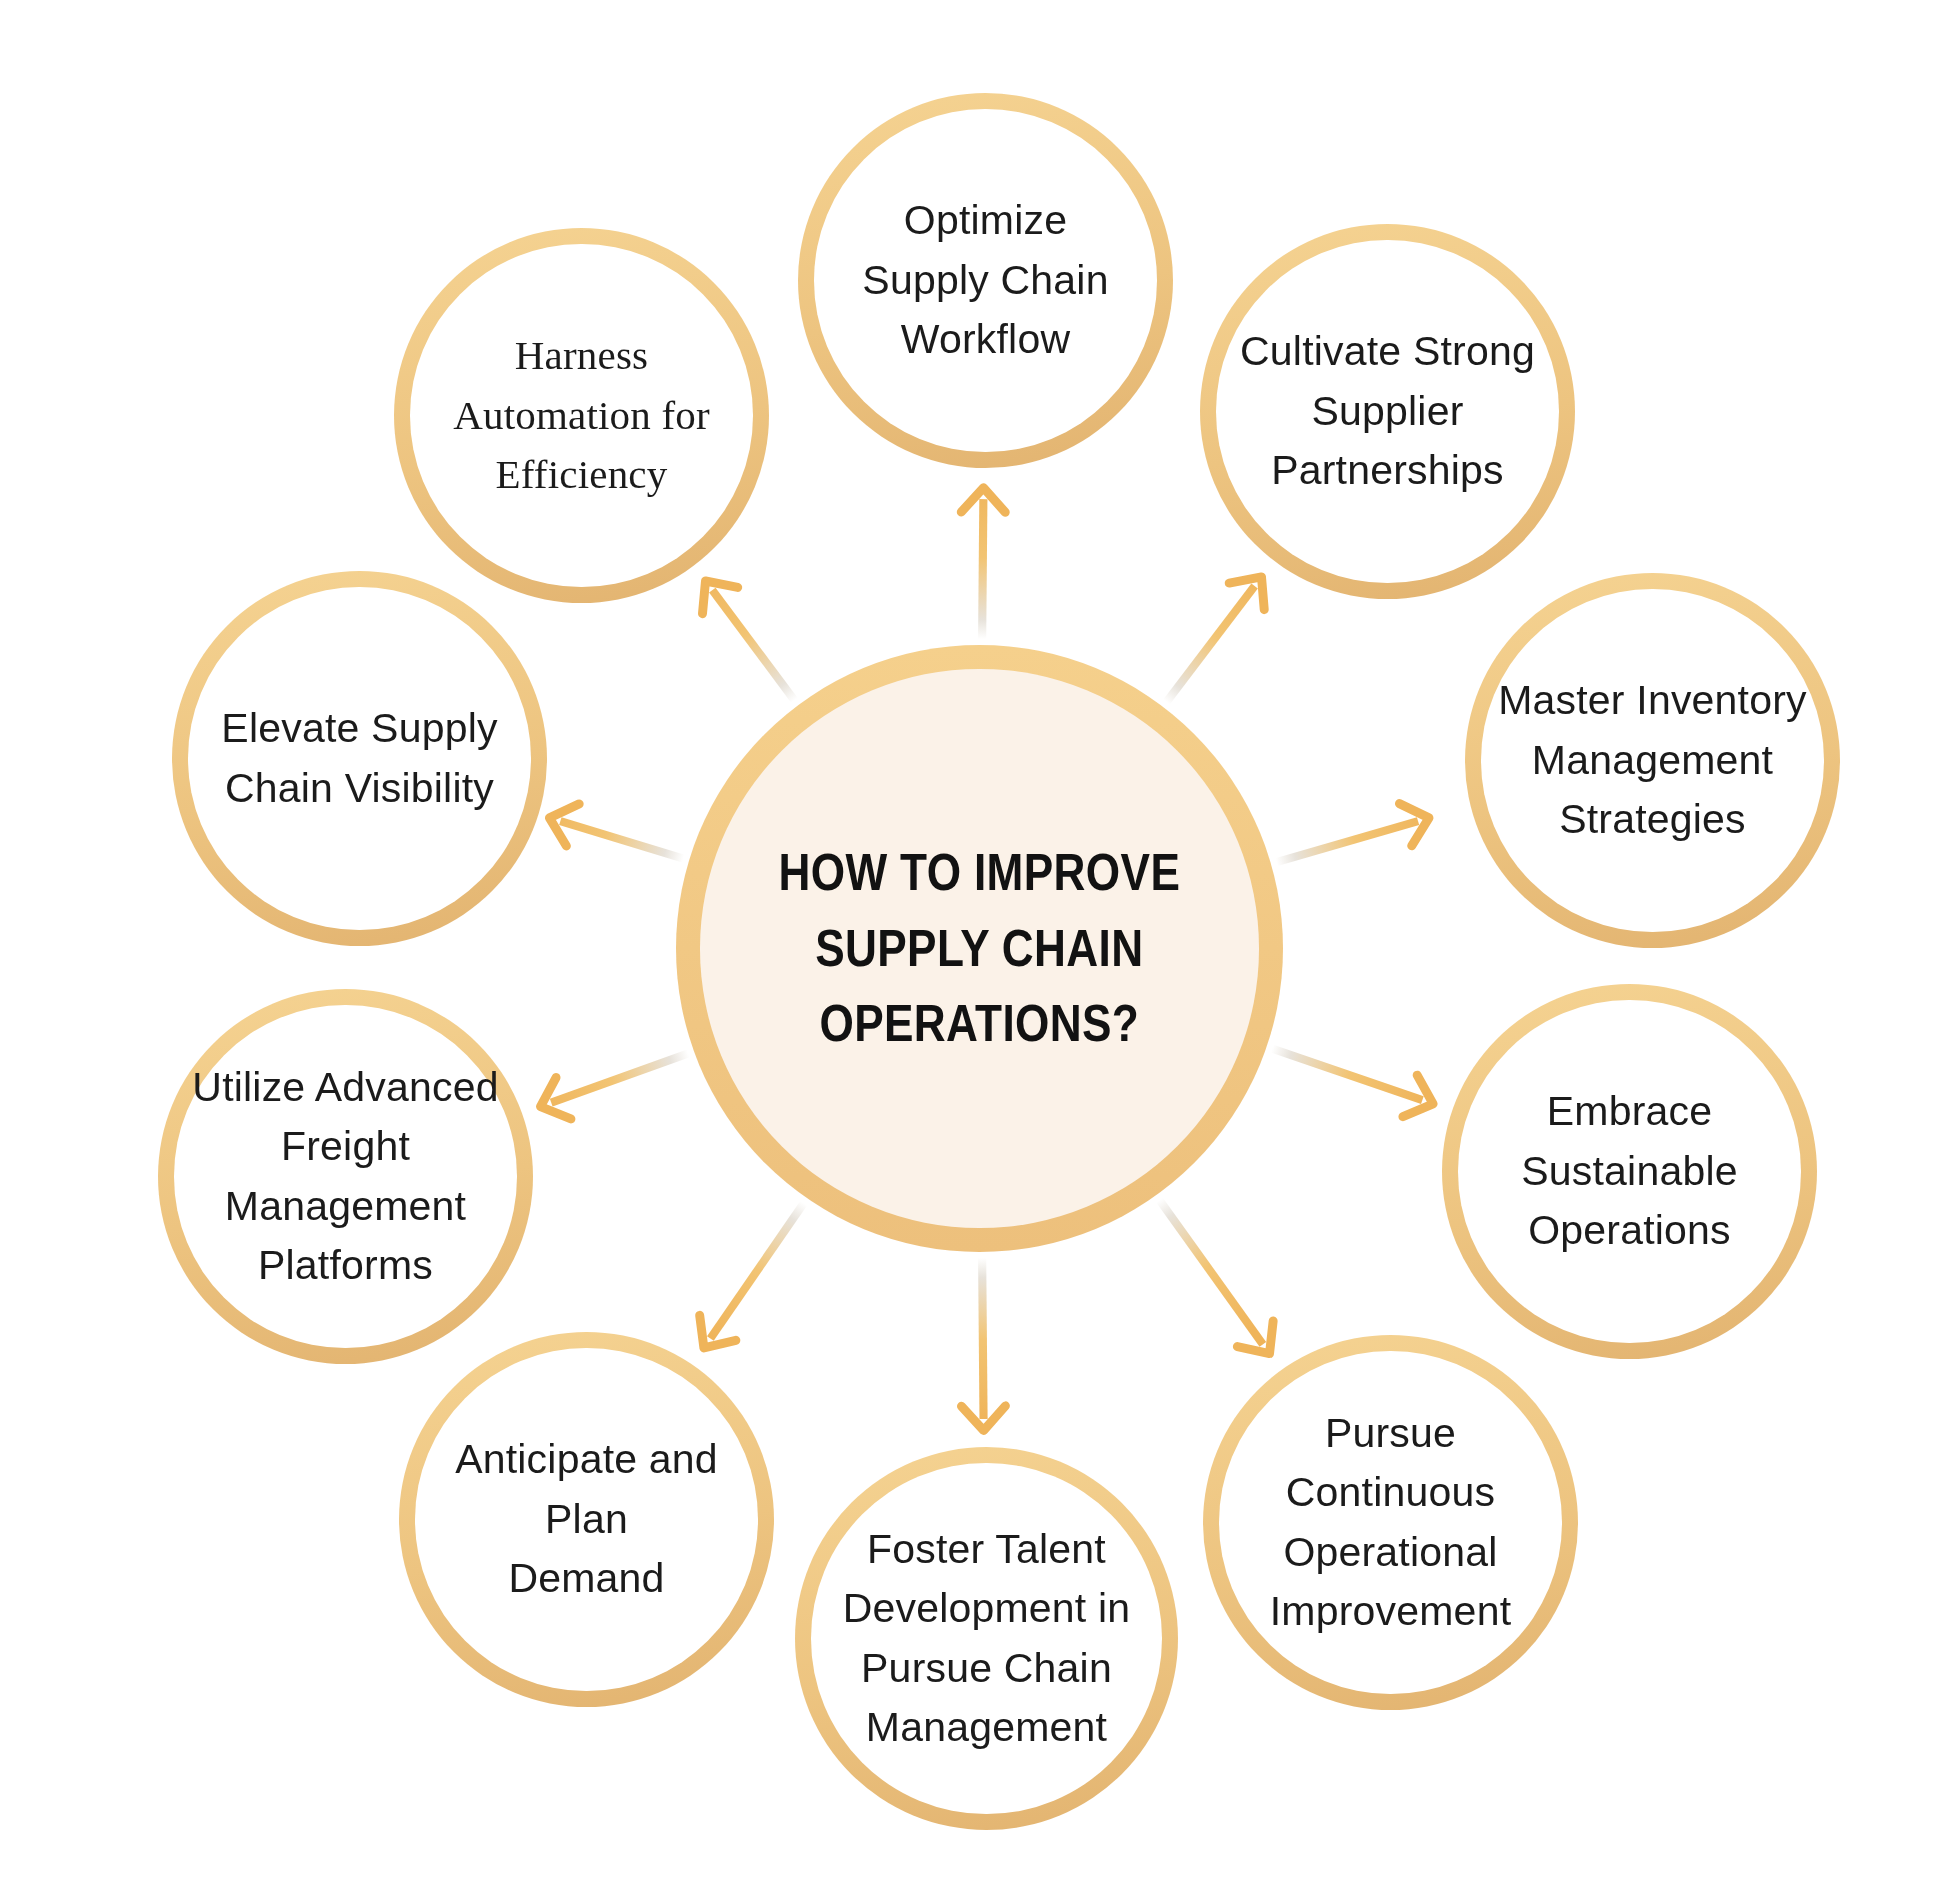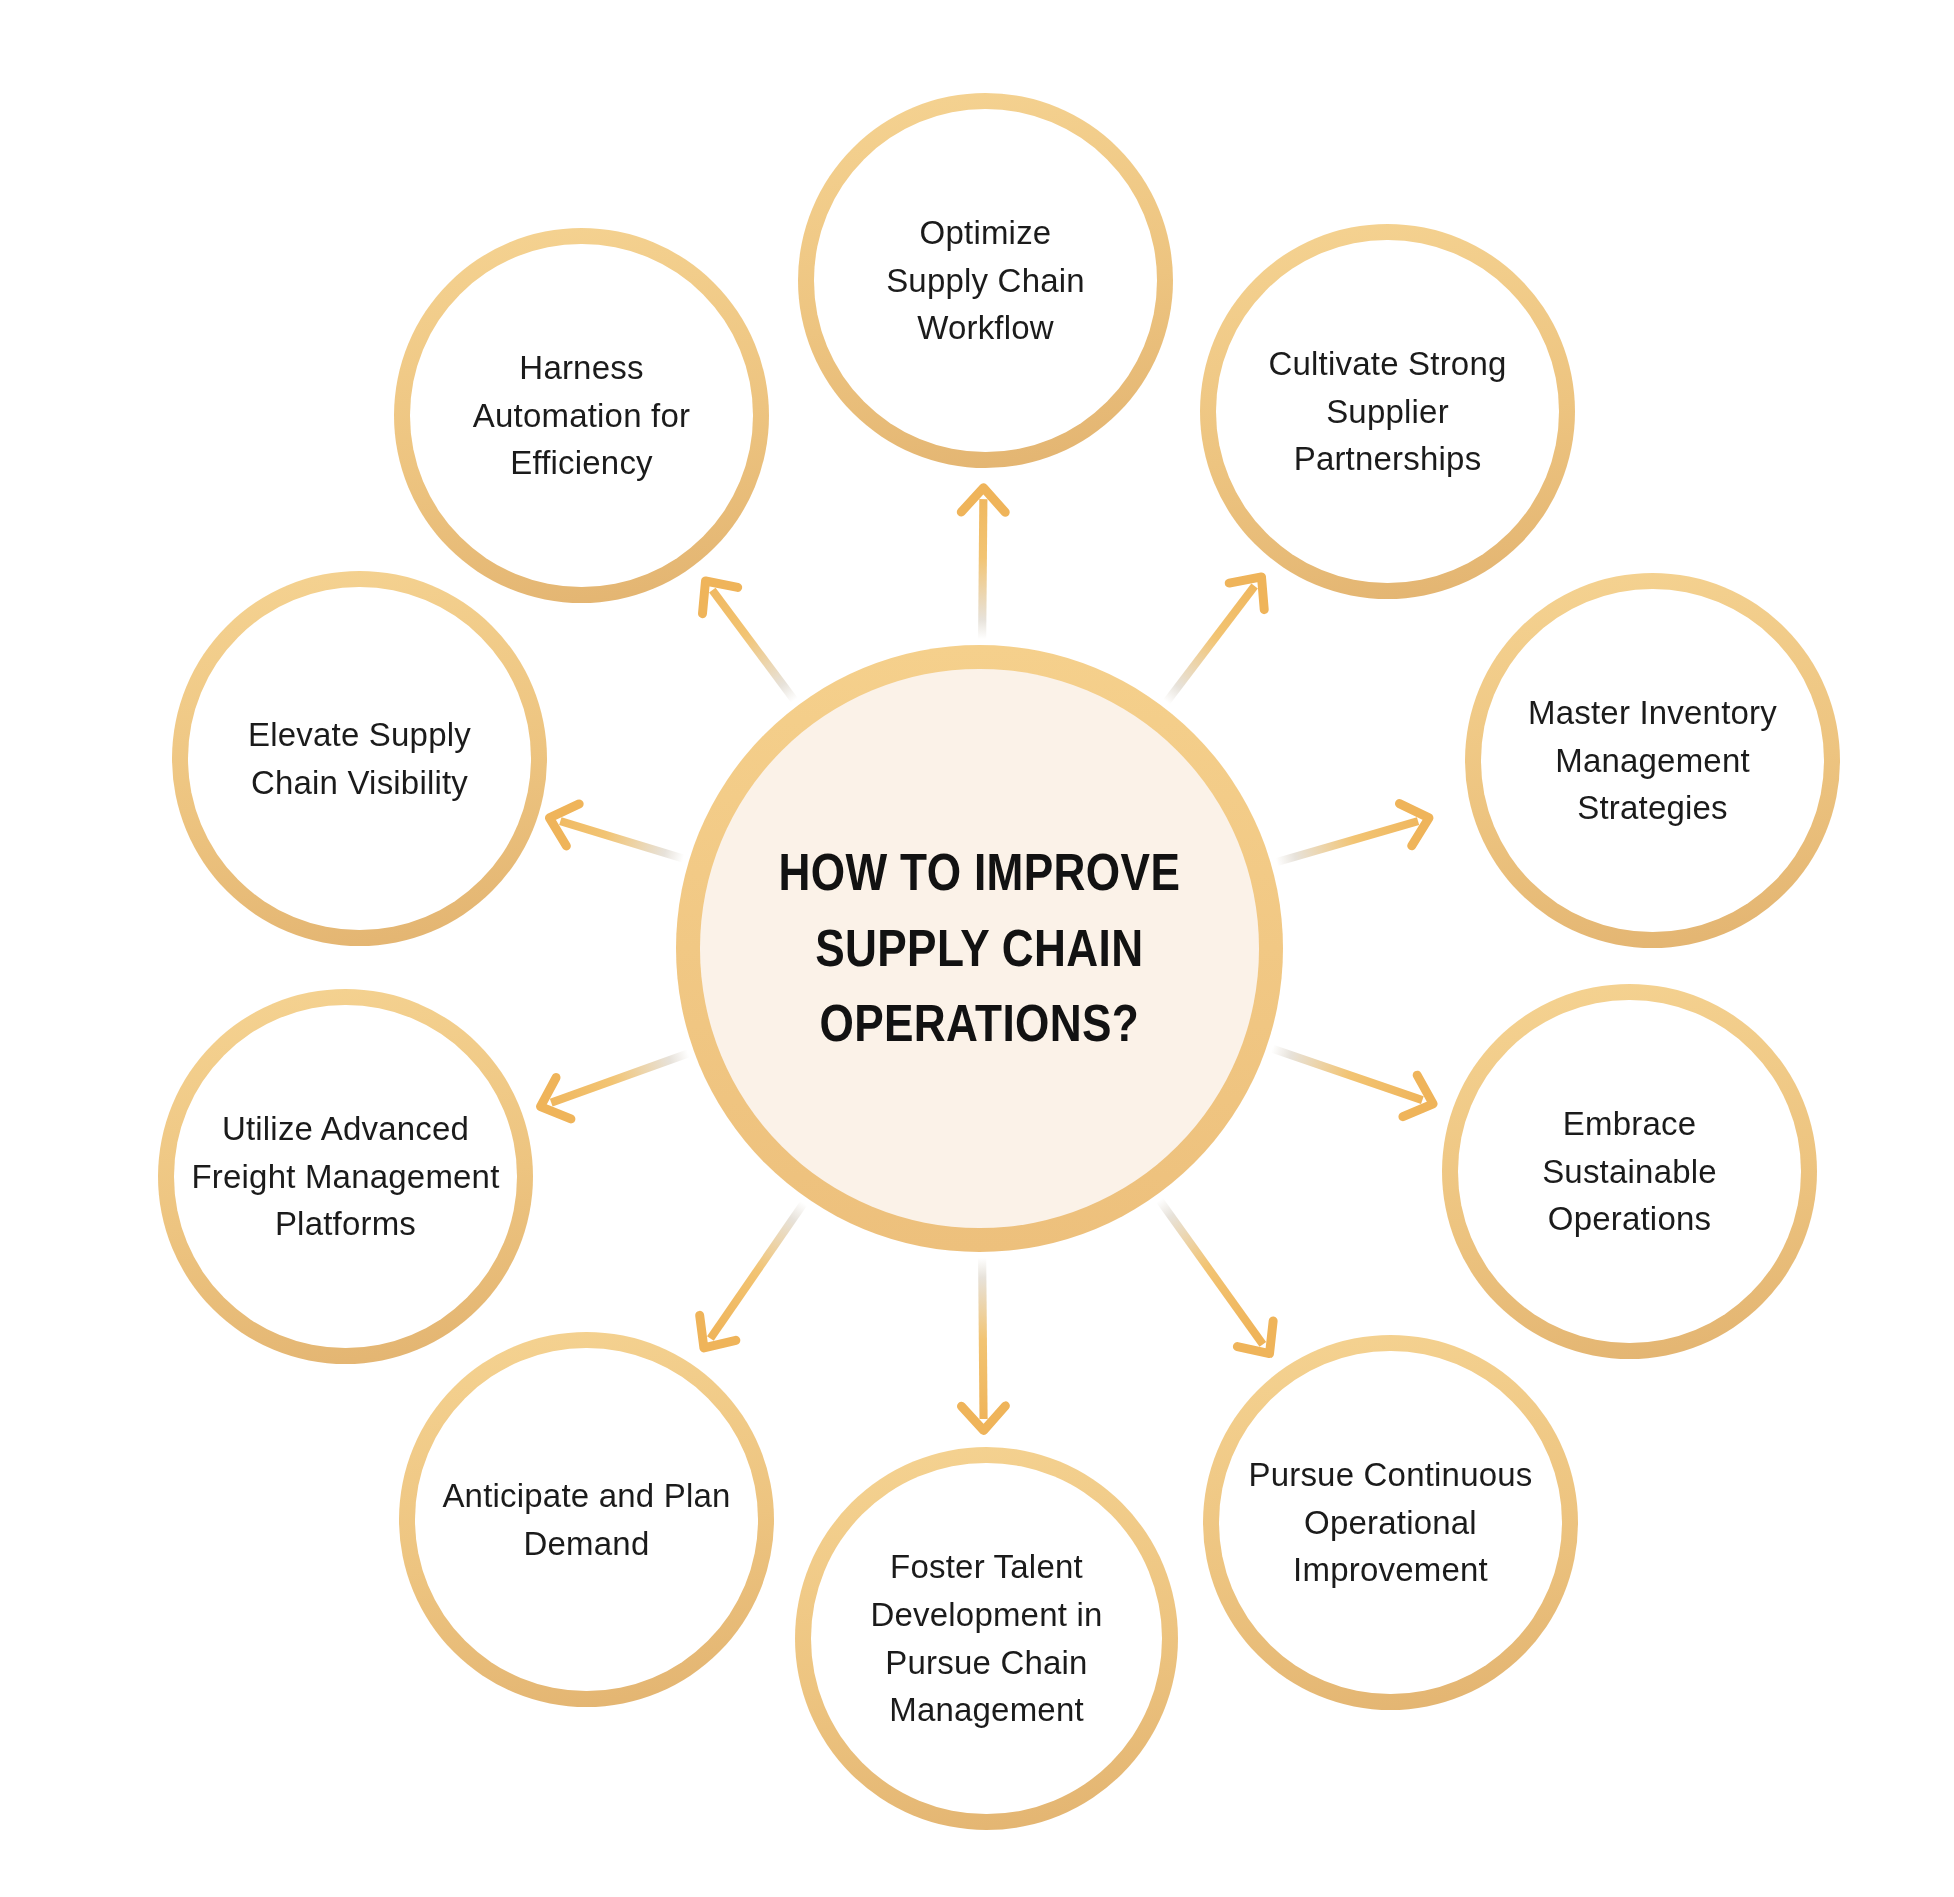--- a/index.html
+++ b/index.html
@@ -38,21 +38,21 @@
   }
   .node.center-node {
     background: linear-gradient(180deg, #F5D08C 0%, #EDC07C 100%);
   }
   .node.center-node .inner {
     inset: 24.4px;
     background: #FBF2E8;
   }
   .label {
     white-space: pre-line;
-    font-size: 33px;
+    font-size: 41px;
     line-height: 1.45;
     color: #1b1b1b;
     max-width: 335px;
     letter-spacing: 0.2px;
   }
   .center-label {
     white-space: pre-line;
     font-weight: 700;
     font-size: 52px;
     line-height: 1.45;
@@ -67,21 +67,21 @@
   .n-center    { left: 676px;  top: 645px;  width: 607px; height: 607px; }
   .n-optimize  { left: 798px;  top: 93px;  width: 375px; height: 375px; }
   .n-cultivate { left: 1200px; top: 224px;  width: 375px; height: 375px; }
   .n-master    { left: 1465px; top: 573px;  width: 375px; height: 375px; }
   .n-embrace   { left: 1442px; top: 984px; width: 375px; height: 375px; }
   .n-pursue    { left: 1203px; top: 1335px; width: 375px; height: 375px; }
   .n-foster    { left: 795px;  top: 1447px; width: 383px; height: 383px; }
   .n-anticipate{ left: 399px;  top: 1332px; width: 375px; height: 375px; }
   .n-utilize   { left: 158px;  top: 989px; width: 375px; height: 375px; }
   .n-elevate   { left: 172px;  top: 571px;  width: 375px; height: 375px; }
-  .n-harness   { left: 394px;  top: 228px;  width: 375px; height: 375px; }
+  .n-harness   { left: 394px;  top: 228px;  width: 375px; height: 375px; font-family: Liberation Serif, serif; }
 </style>
 </head>
 <body>
 
 <div class="canvas">
 
   <svg class="arrows" viewBox="0 0 2400 2330" aria-hidden="true">
     <defs>
       <linearGradient id="arrowGrad" gradientUnits="userSpaceOnUse" x1="380" y1="0" x2="580" y2="0">
         <stop offset="0" stop-color="#E7E2DA" stop-opacity="0"></stop>

